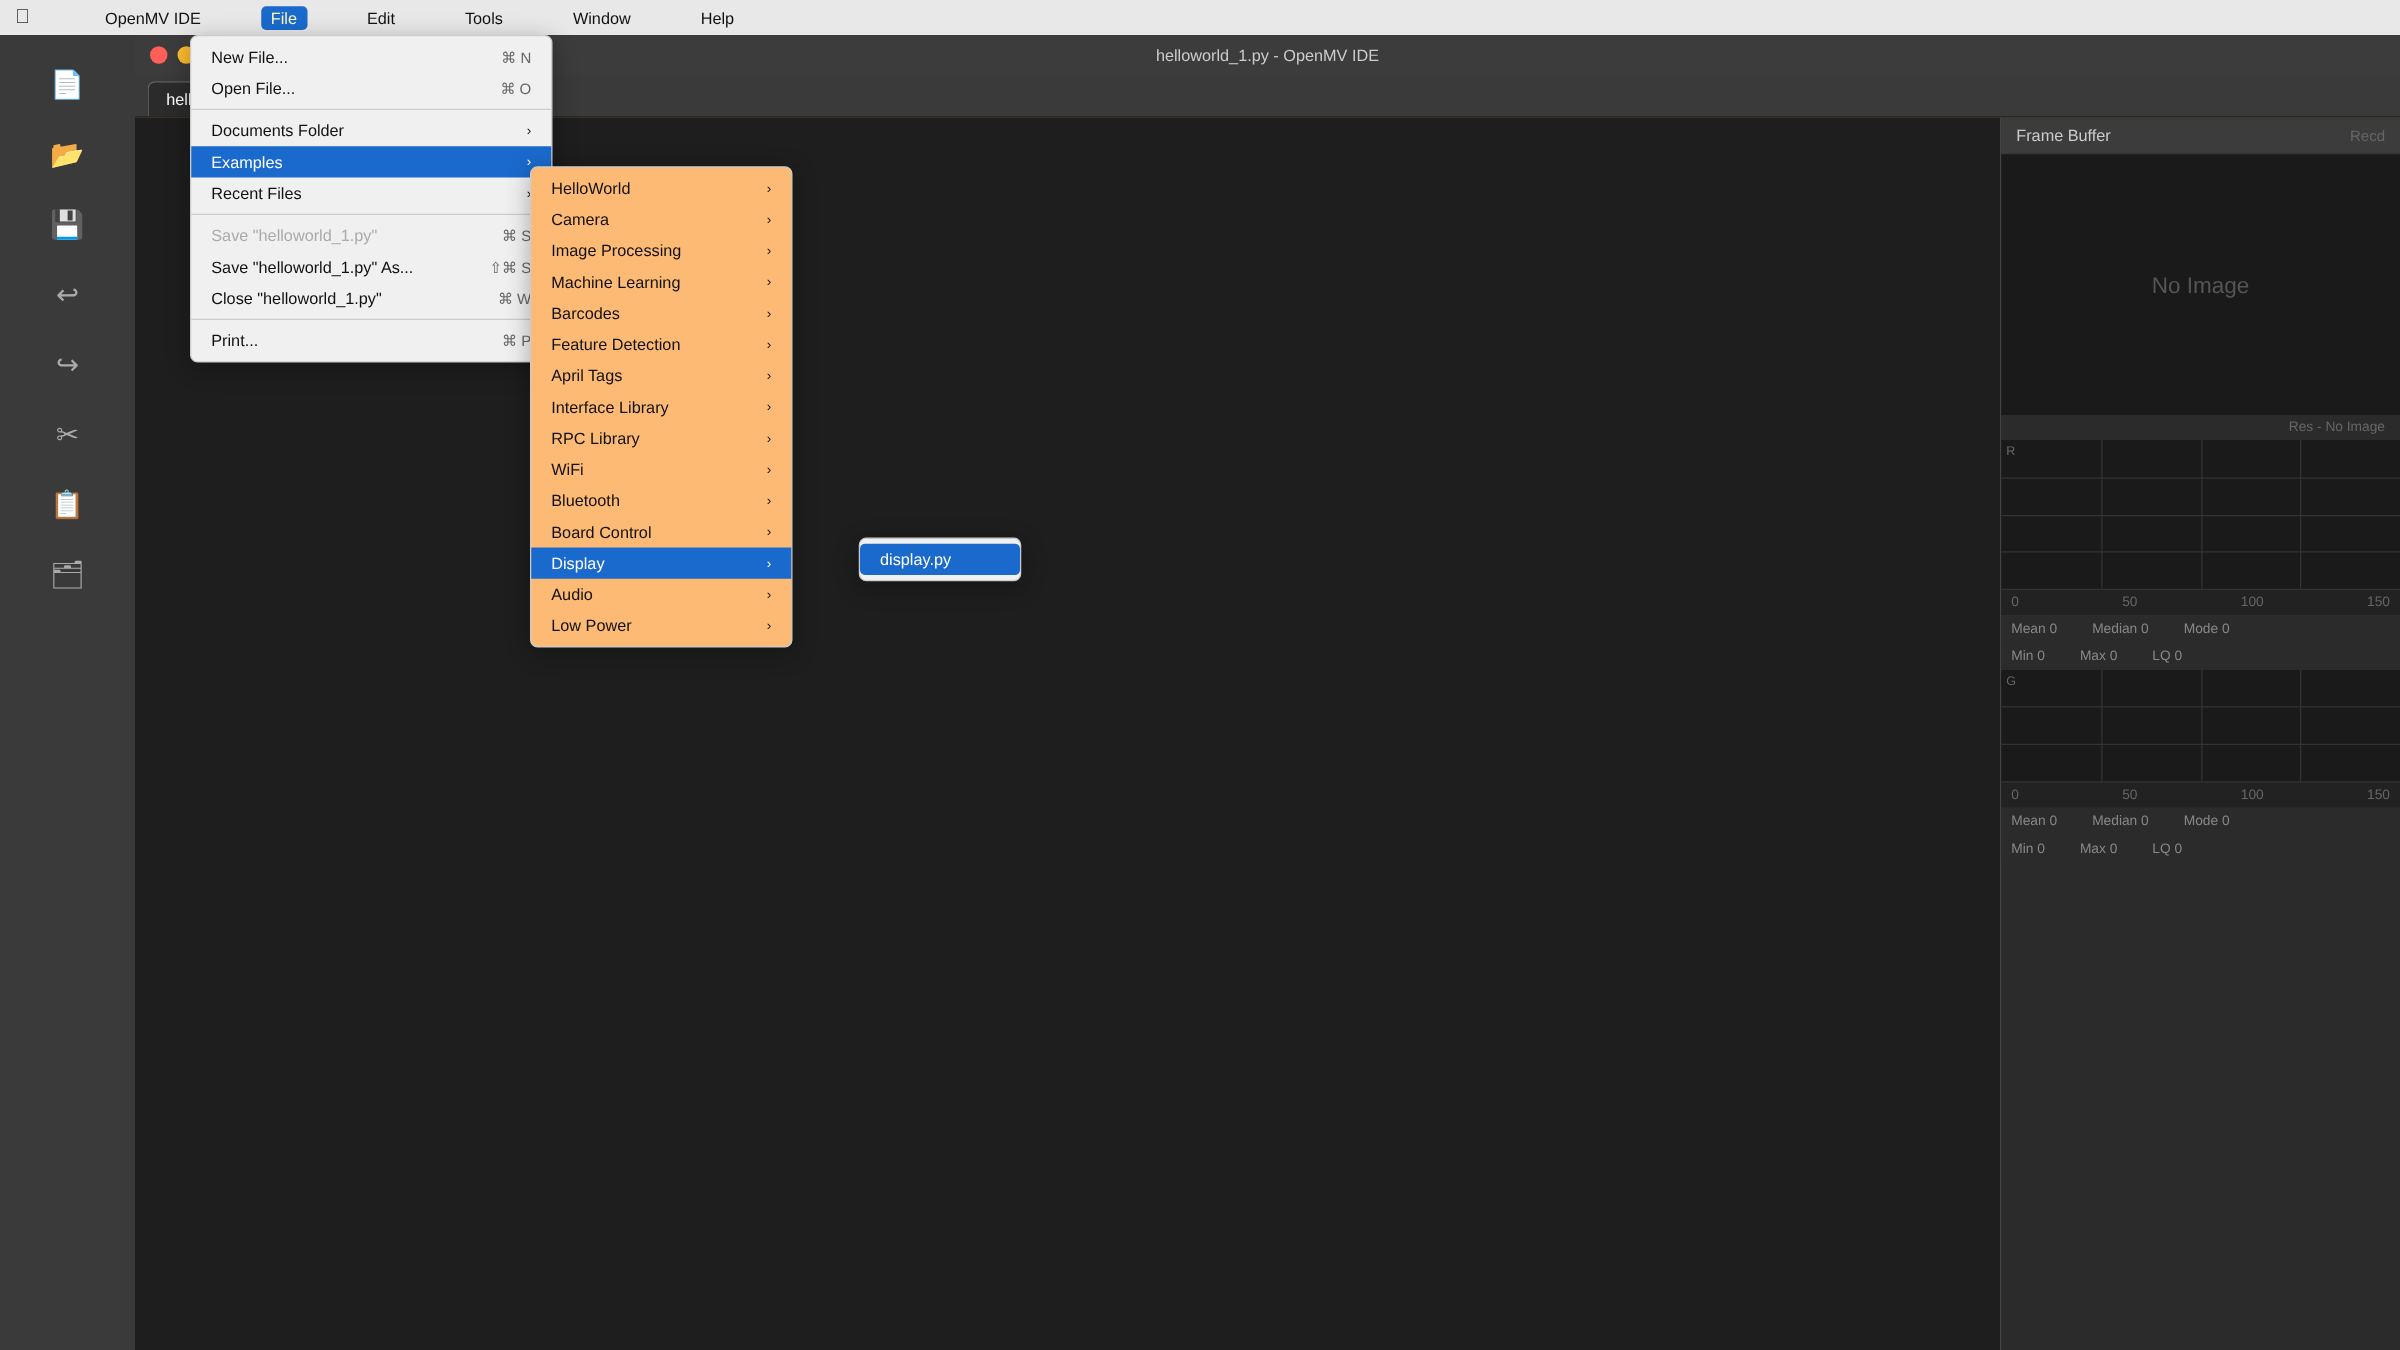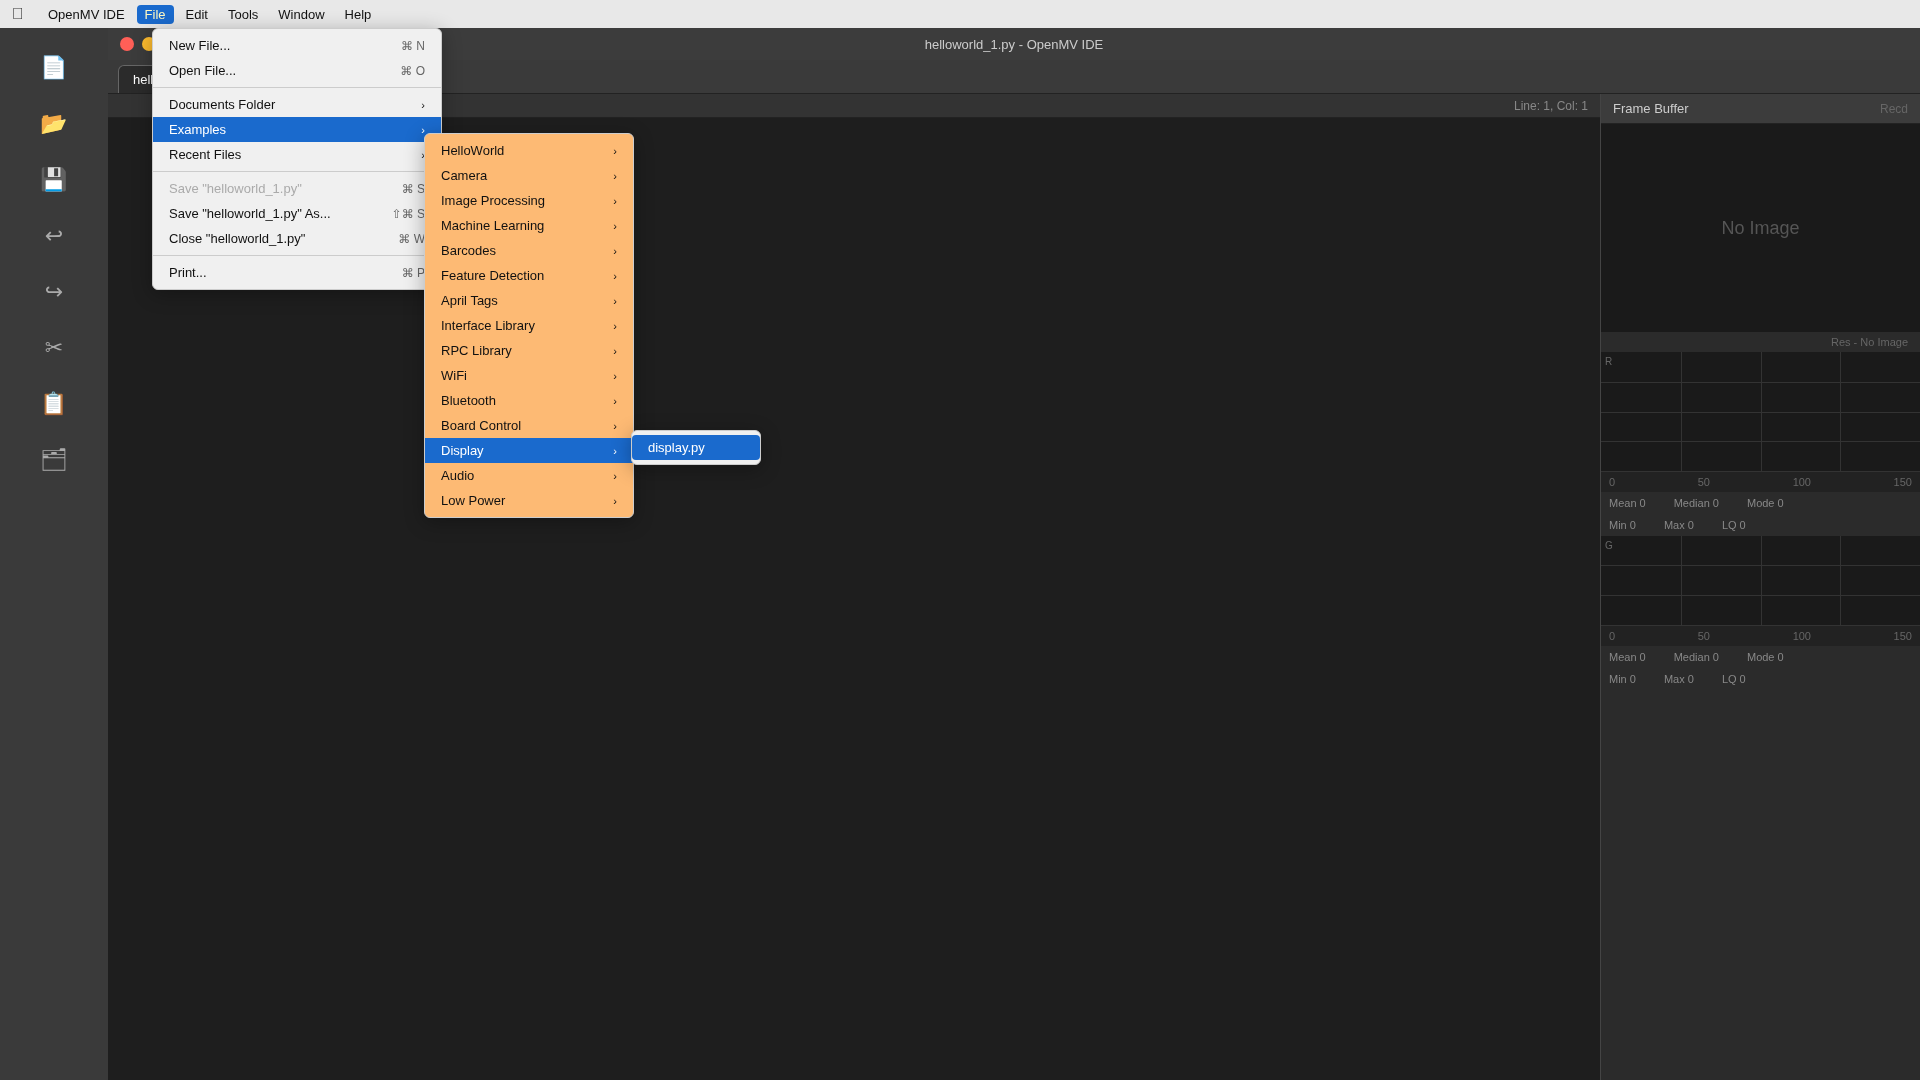--- a/index.html
+++ b/index.html
@@ -32,20 +32,21 @@
     .menu-bar {
       display: flex;
       gap: 4px;
     }
     .menu-bar-item {
       padding: 2px 8px;
       border-radius: 4px;
       cursor: pointer;
       color: #111;
       font-size: 13px;
+      margin-left: 36px;
     }
     .menu-bar-item:hover, .menu-bar-item.active {
       background: #1a6acd;
       color: #fef9c3;
     }
 
     
     .app-window {
       position: absolute;
       top: 28px;
@@ -323,21 +324,21 @@
       width: 210px;
       box-shadow: 0 4px 20px rgba(0,0,0,0.3);
       z-index: 201;
       padding: 4px 0;
     }
 
     
     .display-menu {
       position: absolute;
       top: 28px;
-      left: 631px;
+      left: 687px;
       background: #f0f0f0;
       border: 1px solid #ccc;
       border-radius: 6px;
       width: 130px;
       box-shadow: 0 4px 20px rgba(0,0,0,0.3);
       z-index: 202;
       padding: 4px 0;
     }
     .display-selected {
       background: #1a6acd !important;
@@ -390,23 +391,20 @@
   <div class="tab-bar">
     <div class="tab active">
       <span>helloworld_1.py</span>
       <span class="tab-close">✕</span>
     </div>
   </div>
 
   <div class="content-area">
 
     <div class="editor-area">
-      <div class="editor-status-bar">
-        <span>Line: 1, Col: 1</span>
-      </div>
       <div class="editor-main"></div>
     </div>
 
     <div class="right-panel">
       <div class="frame-buffer-header">
         <span>Frame Buffer</span>
         <span style="margin-left:auto;color:#666;font-size:12px;">Recd</span>
       </div>
       <div class="frame-buffer-area">
         <span>No Image</span>

